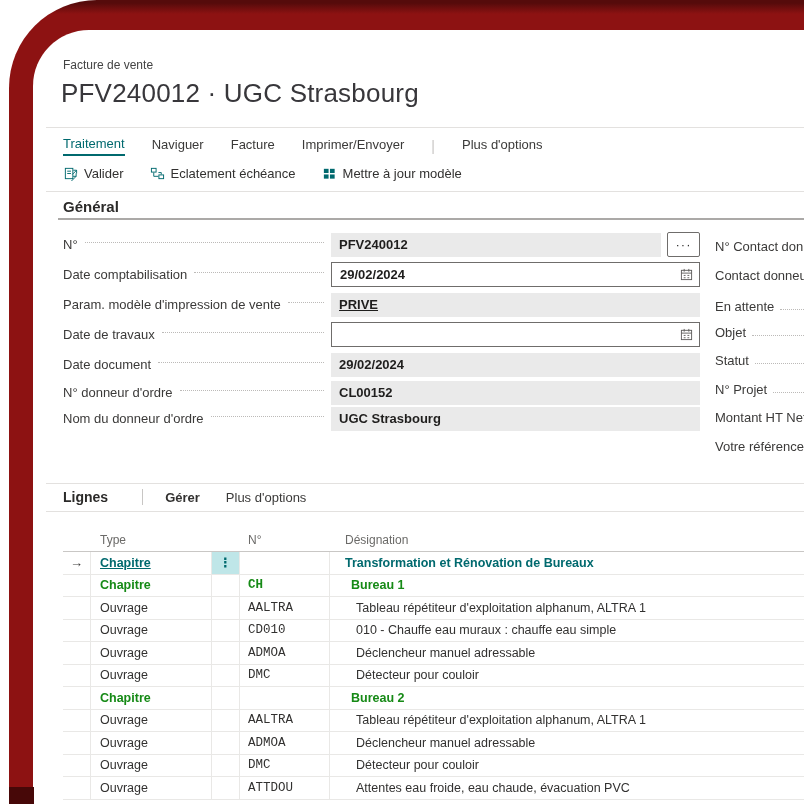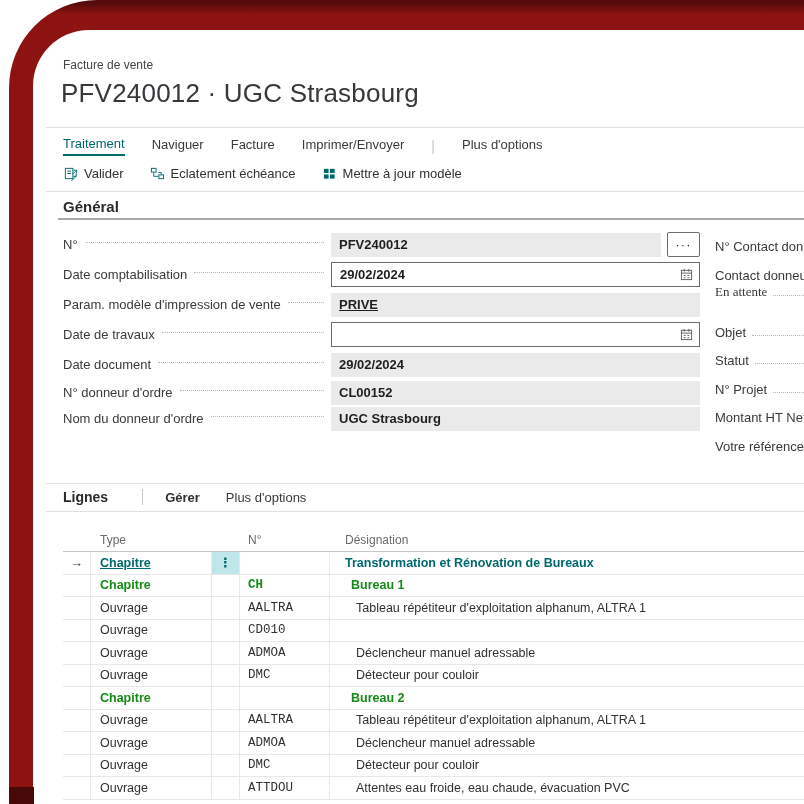--- a/index.html
+++ b/index.html
@@ -228,21 +228,21 @@
     </div>
   <div id="form-right">
       <div class="right-row" style="top: 238px;">
         <span class="f-label">N° Contact donne</span>
         <span class="leader"></span>
       </div>
       <div class="right-row" style="top: 267px;">
         <span class="f-label">Contact donneur</span>
         <span class="leader"></span>
       </div>
-      <div class="right-row" style="top: 284px; font-family: Liberation Serif, serif;">
+      <div class="right-row" style="top: 298px;">
         <span class="f-label">En attente</span>
         <span class="leader"></span>
       </div>
       <div class="right-row" style="top: 324px;">
         <span class="f-label">Objet</span>
         <span class="leader"></span>
       </div>
       <div class="right-row" style="top: 352px;">
         <span class="f-label">Statut</span>
         <span class="leader"></span>
@@ -302,20 +302,21 @@
           <div class="tcell c-type">Ouvrage</div>
           <div class="tcell c-dots"></div>
           <div class="tcell c-no">AALTRA</div>
           <div class="tcell c-desig last">Tableau répétiteur d'exploitation alphanum, ALTRA 1</div>
         </div>
         <div class="trow row-item">
           <div class="tcell c-sel"></div>
           <div class="tcell c-type">Ouvrage</div>
           <div class="tcell c-dots"></div>
           <div class="tcell c-no">CD010</div>
+          <div class="tcell c-desig last">010 - Chauffe eau muraux : chauffe eau simple</div>
         </div>
         <div class="trow row-item">
           <div class="tcell c-sel"></div>
           <div class="tcell c-type">Ouvrage</div>
           <div class="tcell c-dots"></div>
           <div class="tcell c-no">ADMOA</div>
           <div class="tcell c-desig last">Déclencheur manuel adressable</div>
         </div>
         <div class="trow row-item">
           <div class="tcell c-sel"></div>

